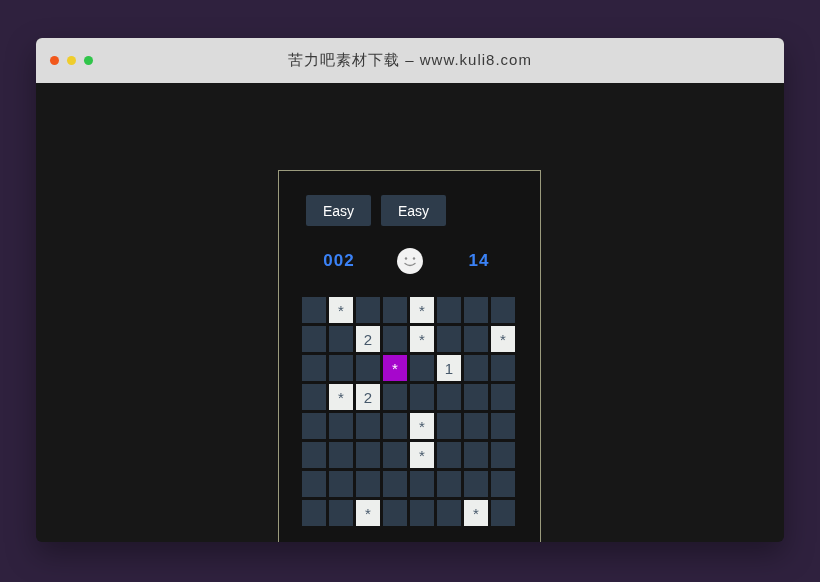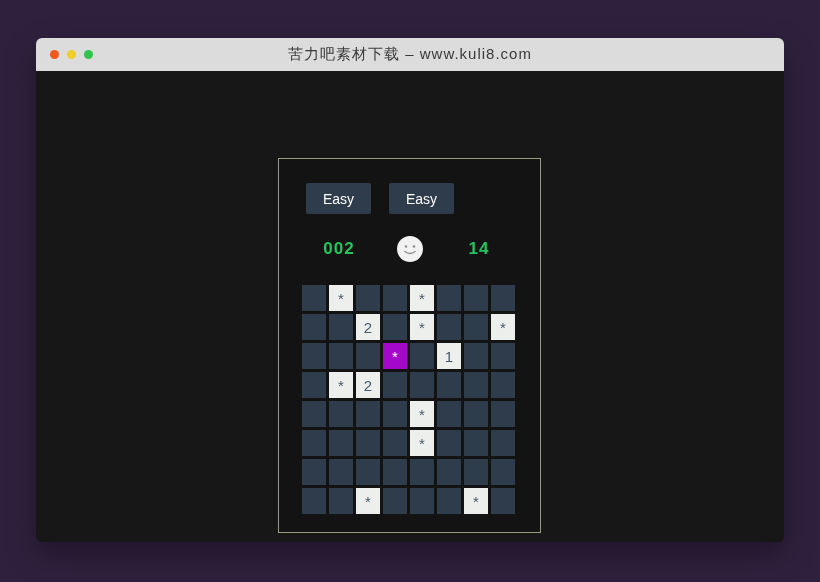--- a/index.html
+++ b/index.html
@@ -11,52 +11,52 @@
     overflow: hidden; position: relative;
   }
   .window {
     position: absolute; left: 36px; top: 38px;
     width: 748px; height: 504px;
     border-radius: 6px; overflow: hidden;
     background: #171717;
     box-shadow: 0 12px 30px rgba(0,0,0,.35);
   }
   .titlebar {
-    height: 33px; background: #dcdcdc;
+    height: 45px; background: #dcdcdc;
     position: relative;
     display: flex; align-items: center; justify-content: center;
   }
   .dots {
     position: absolute; left: 14px; top: 0; height: 100%;
     display: flex; align-items: center; gap: 8px;
   }
   .dot { width: 9px; height: 9px; border-radius: 50%; display: inline-block; cursor: pointer; }
   .title { font-size: 15px; color: #3a3a3a; letter-spacing: 1px; }
   .content { position: relative; height: 471px; }
   .panel {
     position: absolute; left: 242px; top: 87px;
     width: 263px; height: 375px;
     border: 1px solid #9b9b7d;
     background: #131313;
   }
   .btn-row {
     position: absolute; top: 24px; left: 27px;
-    display: flex; gap: 18px;
+    display: flex; gap: 10px;
   }
   .diff-btn {
     width: 65px; height: 31px;
     background: #2e3c4b; color: #ffffff;
     border: none; border-radius: 2px;
     font-size: 14px; font-family: inherit;
     cursor: pointer;
   }
   .status-row { position: absolute; top: 76px; left: 0; width: 100%; height: 28px; }
   .counter {
     position: absolute; top: 0; height: 28px; line-height: 28px;
-    color: #22c55e; font-size: 17px; font-weight: bold;
+    color: #3b82f6; font-size: 17px; font-weight: bold;
     transform: translateX(-50%); letter-spacing: 1px;
   }
   .counter.left { left: 60px; }
   .counter.right { left: 200px; }
   .smiley {
     position: absolute; left: 131px; top: 1px; transform: translateX(-50%);
     width: 26px; height: 26px; cursor: pointer;
   }
   .grid {
     position: absolute; left: 23px; top: 126px;

